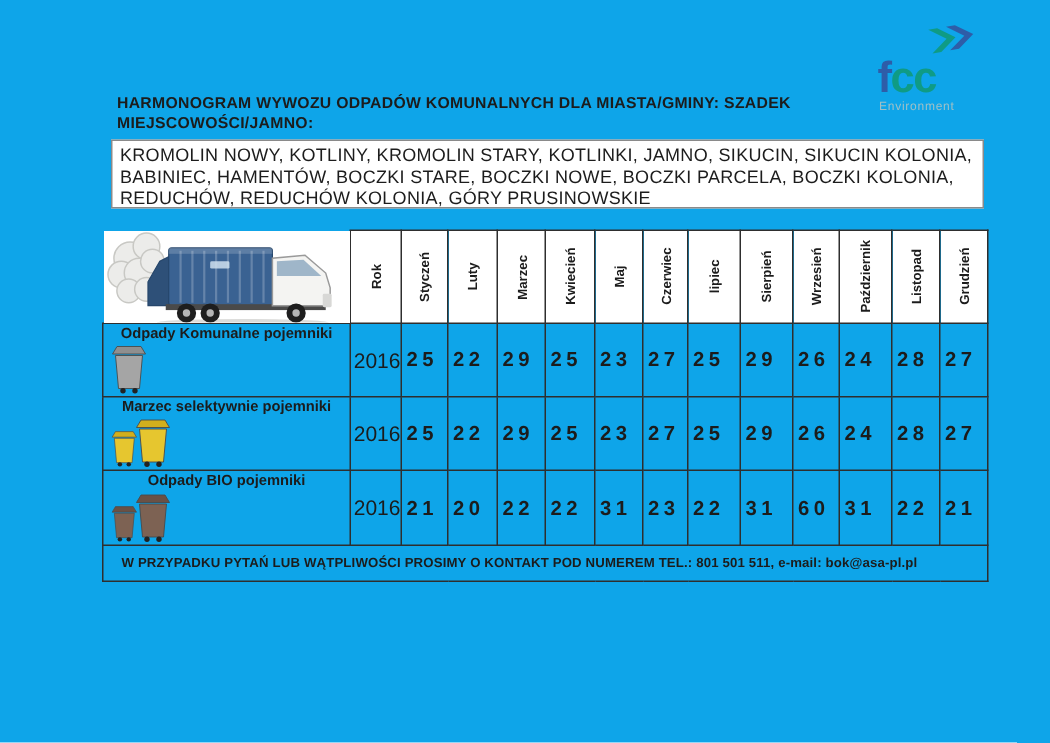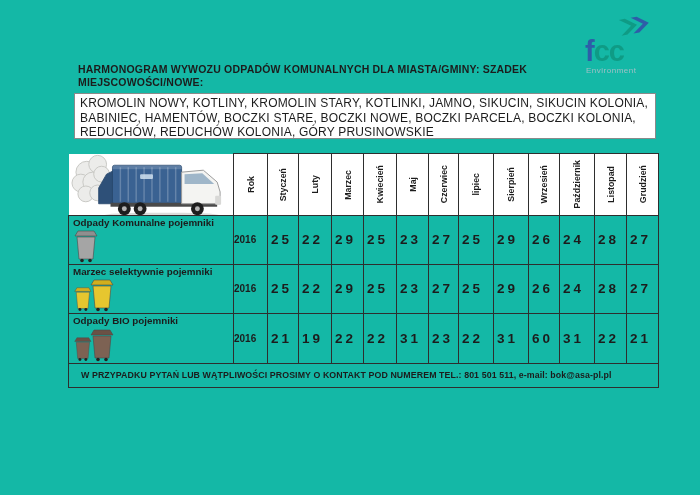--- a/index.html
+++ b/index.html
@@ -1,17 +1,17 @@
 <!DOCTYPE html>
 <html><head>
 <meta charset="utf-8">
 <style>
   html,body{margin:0;padding:0;background:#ffffff;}
   body{width:700px;height:495px;font-family:"Liberation Sans",sans-serif;color:#1c1c1c;}
-  .sheet{position:relative;width:700px;height:495px;background:#14b8a6;overflow:hidden;}
+  .sheet{position:relative;width:700px;height:495px;background:#0ea5e9;overflow:hidden;}
 
   .title{position:absolute;left:78px;top:63px;width:510px;font-size:10.5px;font-weight:bold;line-height:13px;letter-spacing:.2px;}
 
   .logo{position:absolute;left:570px;top:14px;width:94px;height:64px;}
   .logo-text{font-family:"Liberation Sans",sans-serif;font-size:29px;font-weight:bold;letter-spacing:-1px;}
   .logo-sub{font-family:"Liberation Sans",sans-serif;font-size:8px;letter-spacing:.5px;}
 
   .locality{position:absolute;left:74px;top:93px;width:570px;height:40px;border:1.5px solid #8a8a8a;
             padding:2px 5px;font-size:12px;line-height:14.5px;letter-spacing:.2px;background:#fff;}
 
@@ -22,38 +22,38 @@
   tr.r1{height:44px;} tr.r2{height:45px;} tr.r3{height:48px;} tr.r4{height:39px;} tr.frow{height:24px;}
 
   th.blank{border-top:none;border-left:none;position:relative;background:#fff;}
   .truck{position:absolute;left:2px;top:-2px;}
 
   th.month{vertical-align:middle;background:#fff;}
   .vert{writing-mode:vertical-rl;transform:rotate(180deg);margin:0 auto;
         font-size:8.8px;font-weight:bold;white-space:nowrap;}
 
   td.label-cell{vertical-align:top;padding:1px 4px;}
-  .row-label{font-size:9.8px;font-weight:bold;line-height:11.5px;}
+  .row-label{font-size:9.8px;font-weight:bold;line-height:11.5px;text-align:center;}
   .bins{display:block;margin:1px 0 0 1px;}
-  td.year{font-size:10px;font-weight:bold;text-align:left;vertical-align:middle;}
+  td.year{font-size:14px;font-weight:normal;text-align:right;vertical-align:middle;}
   td.val{font-size:13.5px;font-weight:bold;vertical-align:middle;
          letter-spacing:3px;padding-left:3px;}
   td.footer-cell{font-size:8.8px;font-weight:bold;padding:3px 12px;white-space:nowrap;letter-spacing:.1px;}
 
   .binline{stroke:#4a4a4a;stroke-width:.6;}
   .truckline{stroke:#26466b;stroke-width:.8;}
 </style>
 </head>
 <body>
 
 <div class="sheet">
 
   <div class="title">
     <div>HARMONOGRAM WYWOZU ODPADÓW KOMUNALNYCH DLA MIASTA/GMINY: SZADEK</div>
-    <div>MIEJSCOWOŚCI/NOWE:</div>
+    <div>MIEJSCOWOŚCI/JAMNO:</div>
   </div>
 
   <svg class="logo" viewBox="0 0 94 64">
     <g transform="translate(50,3) rotate(-10 16 8)">
       <polygon points="0,0 6,0 17,8 6,16 0,16 11,8" fill="#0f9b85"></polygon>
       <polygon points="12,0 18,0 29,8 18,16 12,16 23,8" fill="#2e5da8"></polygon>
     </g>
     <text x="15" y="47" class="logo-text"><tspan fill="#2e5da8">f</tspan><tspan fill="#0f9b85">cc</tspan></text>
     <text x="16" y="59" class="logo-sub" fill="#9fc0c6">Environment</text>
   </svg>
@@ -222,21 +222,21 @@
               <g transform="translate(16,1)">
                 <polygon class="binline" points="1,6 23,6 20,1 4,1" fill="#6a5145"></polygon>
                 <polygon class="binline" points="3,7 21,7 19,29 5,29" fill="#7d6253"></polygon>
                 <circle cx="8" cy="30.5" r="1.8" fill="#222"></circle>
                 <circle cx="16" cy="30.5" r="1.8" fill="#222"></circle>
               </g>
             </svg>
           </td>
           <td class="year">2016</td>
           <td class="val">21</td>
-          <td class="val">19</td>
+          <td class="val">20</td>
           <td class="val">22</td>
           <td class="val">22</td>
           <td class="val">31</td>
           <td class="val">23</td>
           <td class="val">22</td>
           <td class="val">31</td>
           <td class="val">60</td>
           <td class="val">31</td>
           <td class="val">22</td>
           <td class="val">21</td>

